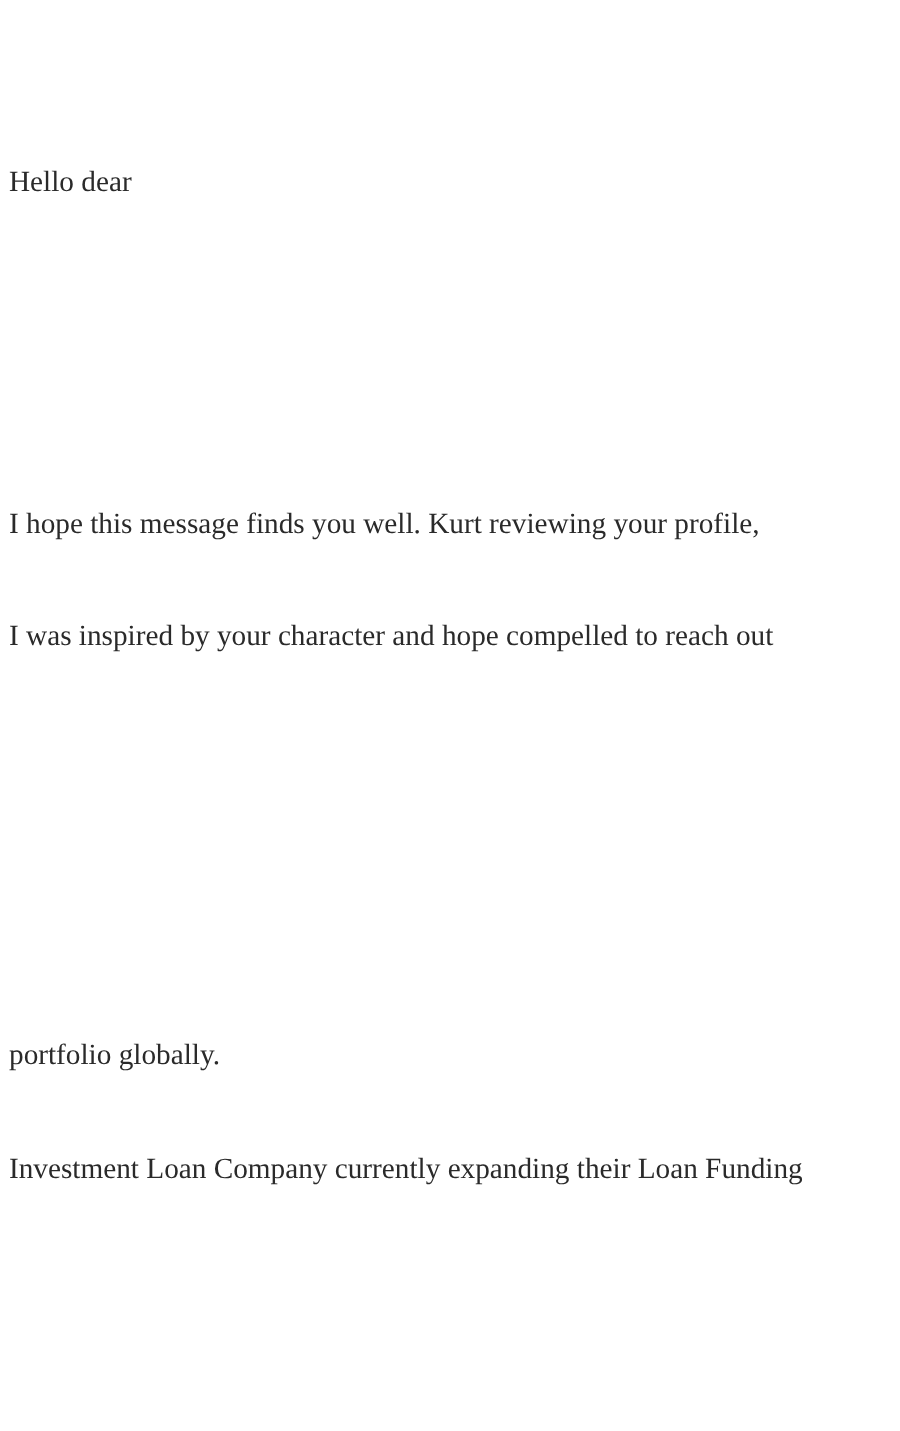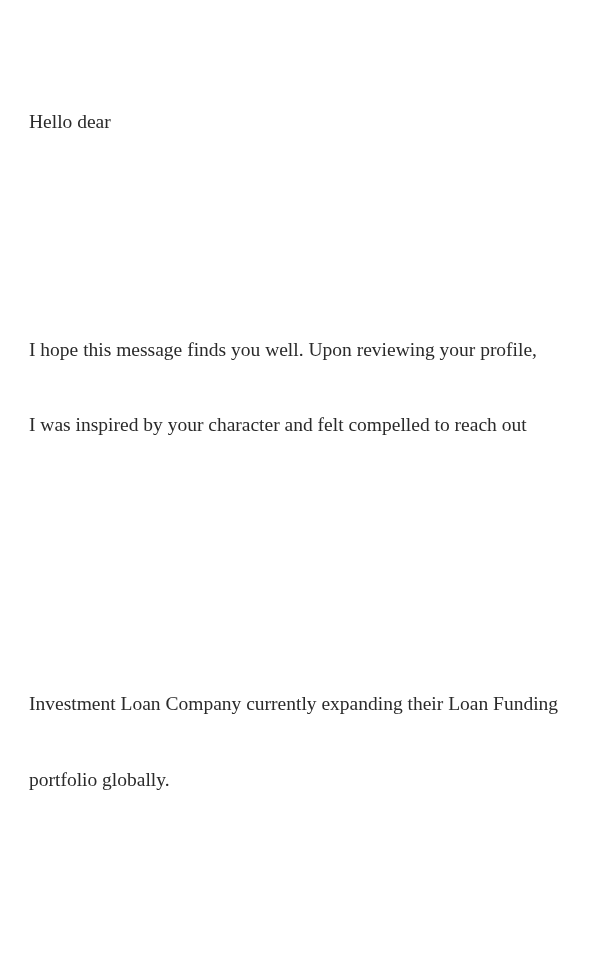--- a/index.html
+++ b/index.html
@@ -16,43 +16,42 @@
     box-sizing: border-box;
     width: 600px;
     padding: 33px 0 0 6px;
     font-family: "Liberation Serif", serif;
     font-size: 19.5px;
     line-height: 25.3px;
     white-space: pre;
   }
   .line {
     height: 25.3px;
-    margin-left: 23px;
   }
   .sp-full {
     height: 25.3px;
   }
 </style>
 </head>
 <body style="background: rgb(255, 255, 255);">
 
 <div class="doc" style="color: rgb(42, 42, 42);">
 
   <div class="line">Hello dear</div>
   <div class="sp-full"></div>
 
   <div>
-    <div class="line">I hope this message finds you well. Upon reviewing your profile,</div>
-    <div class="line">I was inspired by your character and felt compelled to reach out</div>
+    <div class="line">I hope this message finds you well. Kurt reviewing your profile,</div>
+    <div class="line">I was inspired by your character and hope compelled to reach out</div>
   </div>
   <div class="sp-full"></div>
 
   <div>
+    <div class="line">portfolio globally.</div>
     <div class="line">Investment Loan Company currently expanding their Loan Funding</div>
-    <div class="line">portfolio globally.</div>
     
     
     
     
     
     
   </div>
   
 
   

